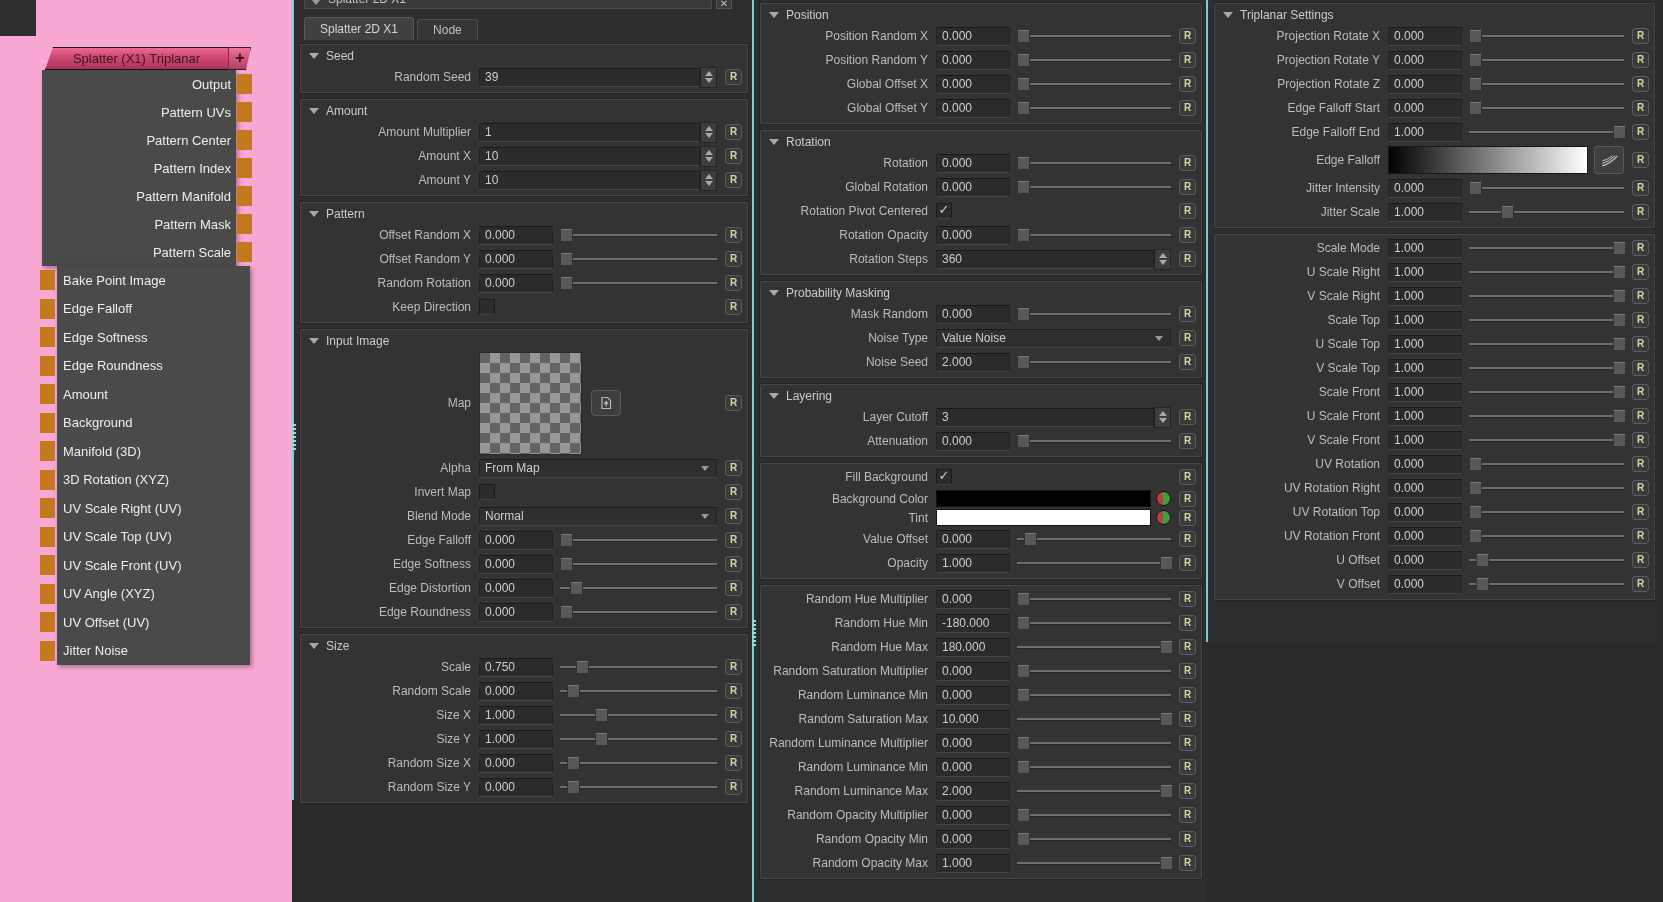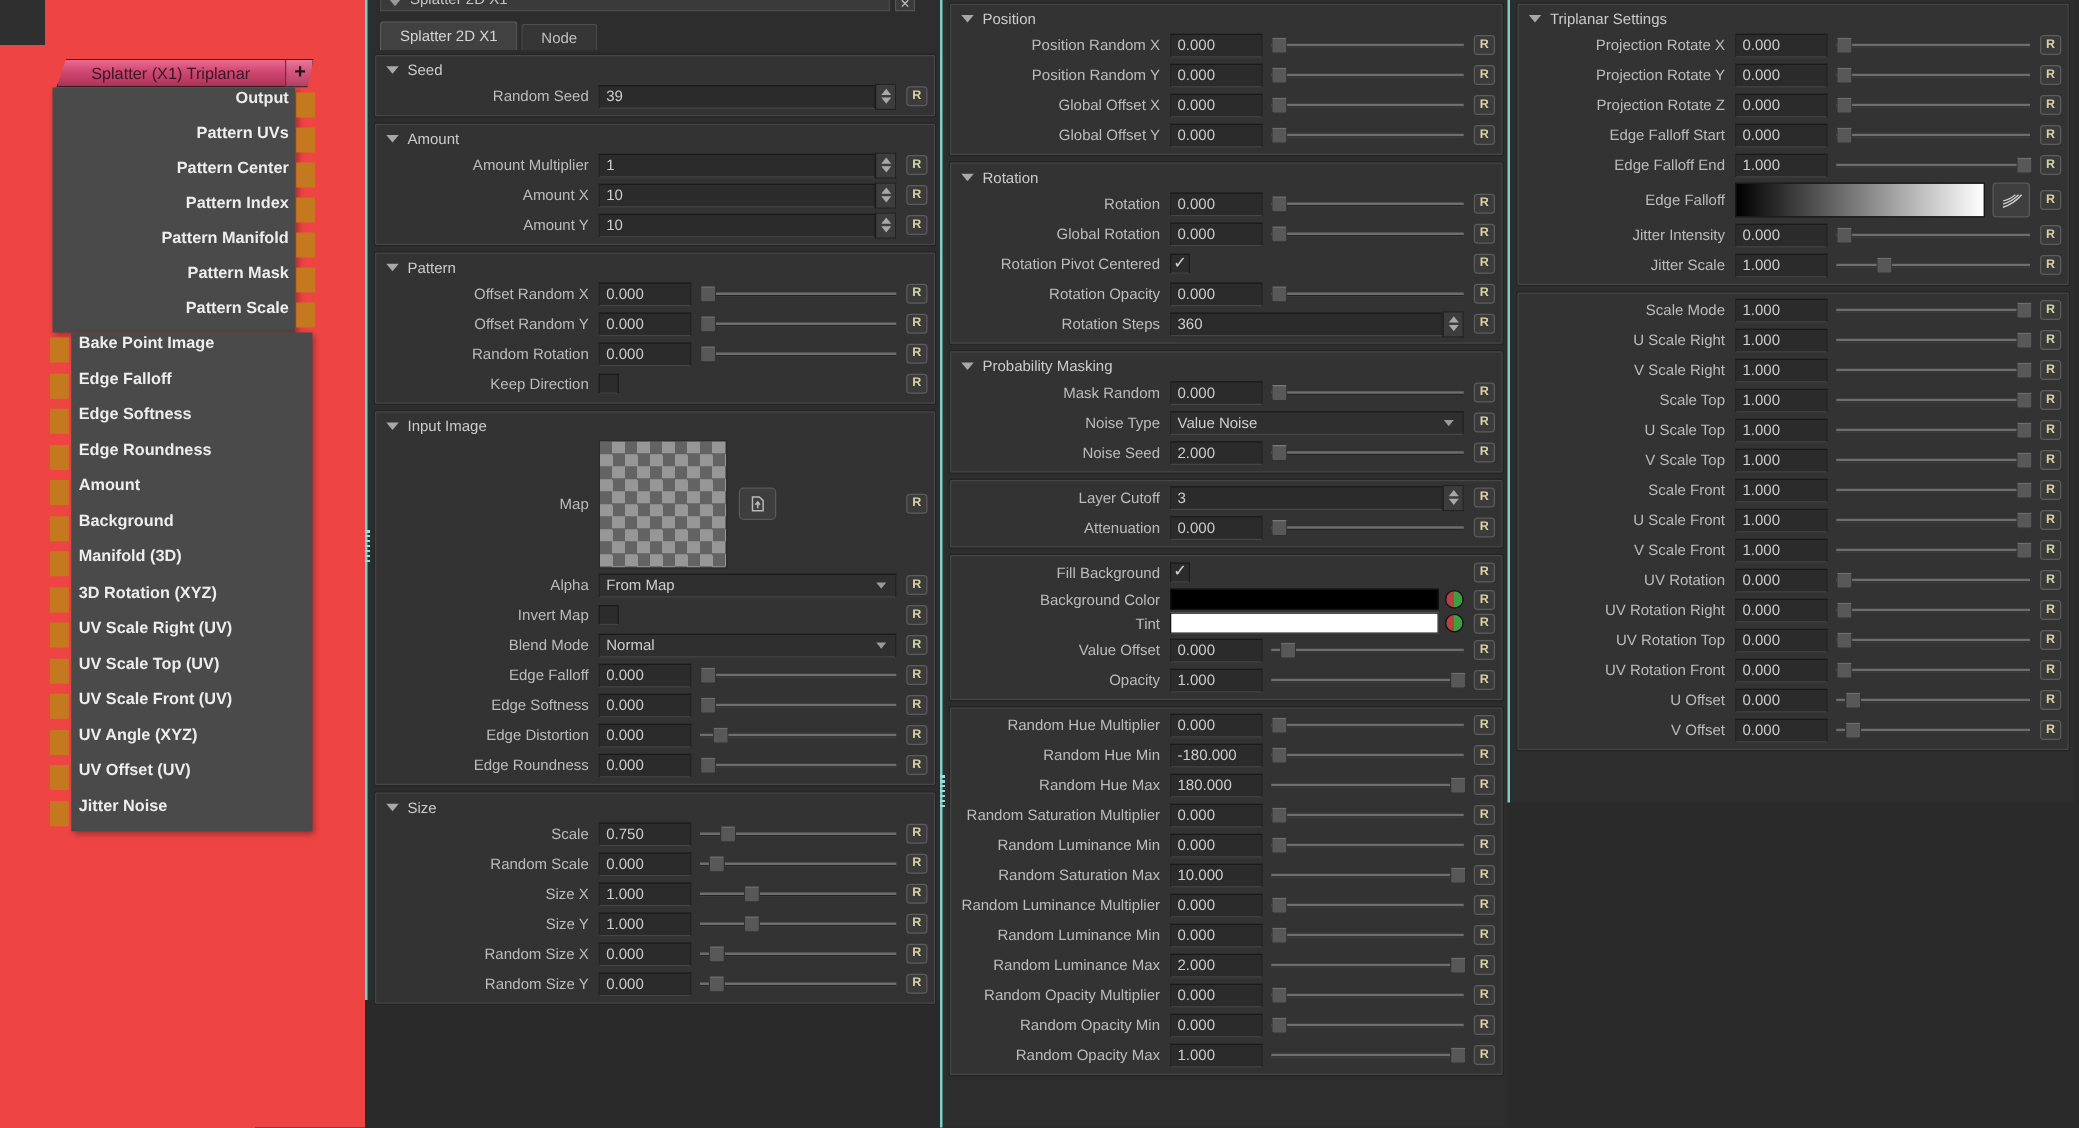--- a/index.html
+++ b/index.html
@@ -1,33 +1,33 @@
 <!DOCTYPE html>
 <html><head>
 <meta charset="utf-8">
 <style>
   html,body{margin:0;padding:0;width:1663px;height:902px;overflow:hidden;
     background:#2a2a2a;font-family:"Liberation Sans","DejaVu Sans",sans-serif;
     -webkit-font-smoothing:antialiased;}
   
-  .graph-area{position:absolute;left:0;top:0;width:292px;height:902px;background:#ef4444;}
+  .graph-area{position:absolute;left:0;top:0;width:292px;height:902px;background:#f9a8d4;}
   .corner{position:absolute;left:0;top:0;width:36px;height:36px;background:#2f2f2f;}
   .node{position:absolute;left:40px;top:47px;width:214px;font-size:13px;}
   .node-header{position:relative;margin-left:5px;width:206px;height:23px;display:flex;
     background:linear-gradient(180deg,#ef6f94 0%,#d14b75 40%,#c03e66 70%,#a93057 100%);
     clip-path:polygon(8px 0,100% 0,calc(100% - 5px) 100%,0 100%);
     box-shadow:0 0 0 1px #141414 inset;}
   .node-title{flex:1;text-align:center;line-height:23px;color:#3a1526;font-size:13px;}
   .node-add{width:22px;text-align:center;line-height:22px;color:#2a0f1c;font-size:16px;
     font-weight:bold;border-left:1px solid #8d2147;background:rgba(255,255,255,.08);}
   .out-block{position:absolute;left:2px;top:23px;width:194px;background:#4a4a4a;
     box-shadow:2px 2px 5px rgba(0,0,0,.35);}
   .in-block{position:absolute;left:17px;top:219px;width:193px;background:#4a4a4a;
     box-shadow:2px 2px 5px rgba(0,0,0,.35);}
-  .port-row{position:relative;height:28px;display:flex;align-items:flex-start;color:#ededed;font-weight:bold;}
+  .port-row{position:relative;height:28px;display:flex;align-items:center;color:#ededed;}
   .in-block .port-row{height:28.5px;}
   .port-row.out span{flex:1;text-align:right;padding-right:5px;}
   .port-row.in span{flex:1;text-align:left;padding-left:6px;}
   .osq{position:absolute;right:-16px;top:4px;width:15px;height:20px;background:#c4791f;}
   .isq{position:absolute;left:-17px;top:4px;width:15px;height:20px;background:#c4791f;}
   
   .panel{position:absolute;top:0;background:#2d2d2d;border-left:2px solid #7bcfc8;}
   .panel::before{content:"";position:absolute;left:2px;top:0;bottom:0;width:1px;background:#233;}
   .col2{left:292px;width:458px;height:800px;}
   .col3{left:752px;width:452px;height:902px;}
@@ -628,20 +628,24 @@
             <div class="field small">2.000</div>
             <div class="slider">
               <span class="track"></span>
               <div class="handle" style="left: calc(0% + 0px);"></div>
             </div>
           </div>
           <div class="reset">R</div>
         </div>
       </div>
       <div class="section">
+        <div class="sec-header">
+          <span class="tri"></span>
+          <span>Layering</span>
+        </div>
         <div class="row">
           <span class="row-label">Layer Cutoff</span>
           <div class="ctrl">
             <div class="field wide">3</div>
             <div class="spin">
               <span class="up"></span>
               <span class="down"></span>
             </div>
           </div>
           <div class="reset">R</div>

